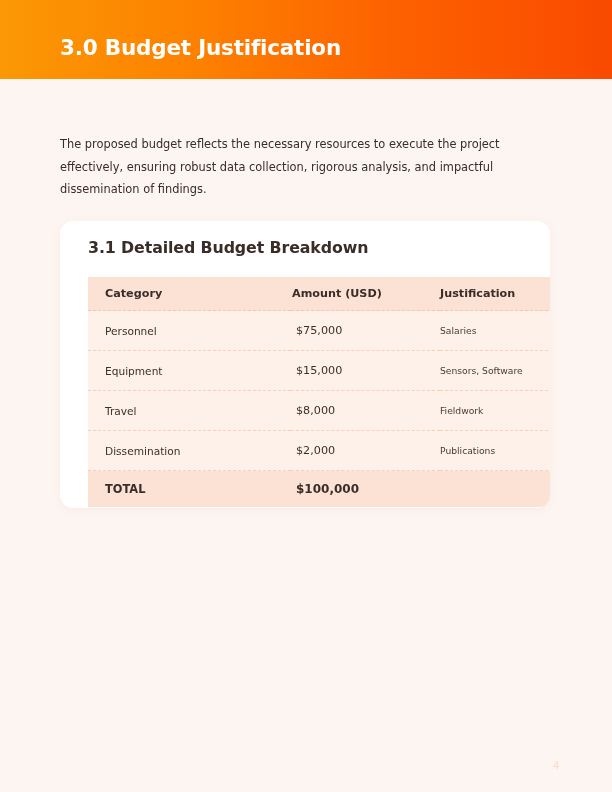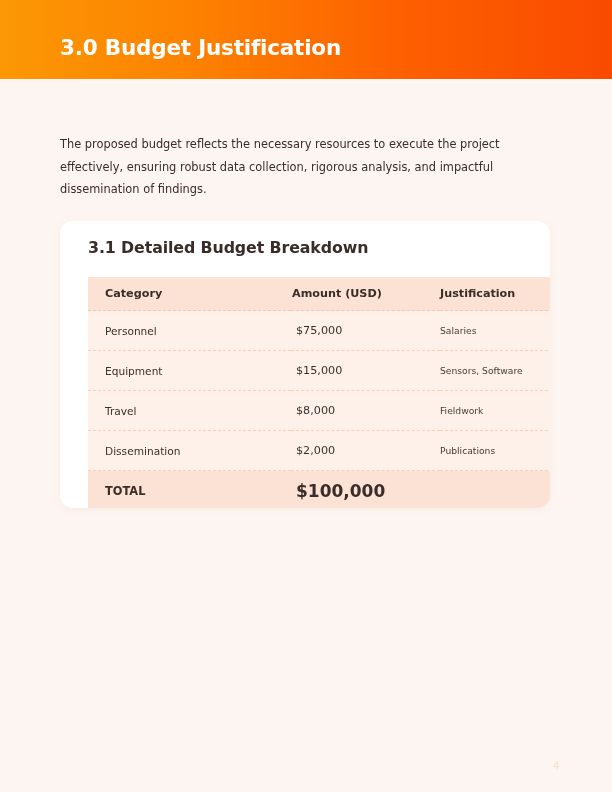--- a/index.html
+++ b/index.html
@@ -145,21 +145,21 @@
   .budget-table tbody tr.total-row td {
     height: 36px;
     font-size: 11.4px;
     font-weight: bold;
     color: #3a2c28;
     padding-left: 17px;
     border-bottom: none;
   }
   .budget-table tbody tr.total-row td.td-amount {
     padding-left: 5px;
-    font-size: 17px;
+    font-size: 12px;
   }
   .budget-table tbody tr.total-row td.td-just { padding-left: 0px; }
 
   
   .subsection-title {
     position: absolute;
     left: 60px;
     top: 456px;
     font-size: 16.4px;
     font-weight: bold;

